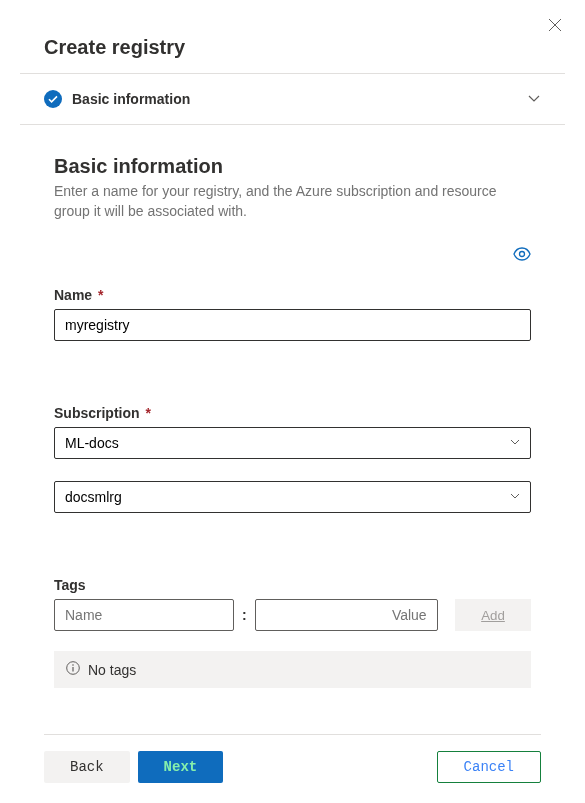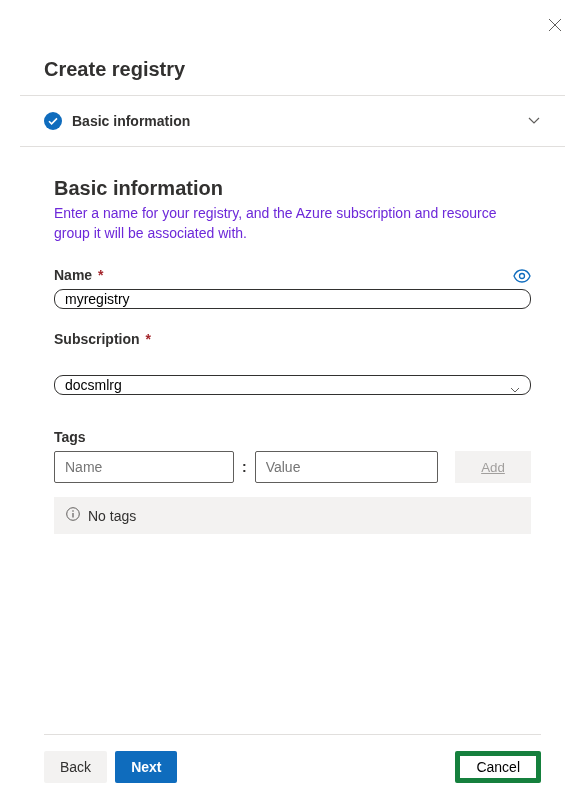--- a/index.html
+++ b/index.html
@@ -18,21 +18,21 @@
       right: 22px;
       width: 16px;
       height: 16px;
       cursor: pointer;
       background: none;
       border: none;
     }
     .page-title {
       font-size: 20px;
       font-weight: 600;
-      padding: 58px 0 14px 44px;
+      padding: 36px 0 14px 44px;
     }
     .hr-light {
       border: none;
       border-top: 1px solid #e1dfdd;
       margin: 0 20px;
     }
     .accordion-header {
       display: flex;
       align-items: center;
       padding: 16px 0 16px 44px;
@@ -53,45 +53,46 @@
     .section {
       padding: 30px 54px 0 54px;
     }
     .section-heading {
       font-size: 20px;
       font-weight: 600;
       margin-bottom: 4px;
     }
     .section-desc {
       font-size: 14px;
-      color: #6d28d9;
+      color: #737373;
       line-height: 1.4;
       margin-bottom: 24px;
     }
     .field-label {
       font-weight: 600;
       font-size: 14px;
       margin-bottom: 6px;
       display: inline-block;
+      margin-top: 42px;
     }
     .req { color: #a4262c; margin-left: 2px; }
     .eye-icon {
       float: right;
       margin-top: 2px;
     }
     .text-input, .select-input, .textarea-input {
       width: 100%;
       border: 1px solid #323130;
       padding: 6px 10px;
       font-family: inherit;
       font-size: 14px;
       background: #fff;
       border-radius: 2px;
     }
-    .text-input { height: 20px; border-radius: 9px; }
+    .text-input { height: 32px; }
     .select-wrap {
       position: relative;
       height: 32px;
     }
     .select-wrap .text-input { padding-right: 30px; }
     .select-caret {
       position: absolute;
       right: 10px;
       top: 50%;
       transform: translateY(-50%);
@@ -109,34 +110,34 @@
     }
     .tags-row input {
       height: 32px;
       border: 1px solid #605e5c;
       padding: 6px 10px;
       font-family: inherit;
       font-size: 14px;
       border-radius: 2px;
     }
     .tag-name { width: 180px; }
-    .tag-value { width: 183px; }
+    .tag-value { width: 183px; text-align: right; }
     .colon { font-weight: 600; }
     .add-btn {
       flex: 0 0 76px;
       height: 32px;
       background: #f3f2f1;
       border: none;
       color: #a19f9d;
       font-family: inherit;
       margin-left: auto;
       text-decoration: underline;
     }
     .no-tags {
-      margin-top: 14px;
+      margin-top: 20px;
       background: #f3f2f1;
       padding: 10px 12px;
       display: flex;
       align-items: center;
       gap: 8px;
       font-size: 14px;
       color: #323130;
     }
     .footer {
       position: absolute;
@@ -150,41 +151,41 @@
       border-top: 1px solid #e1dfdd;
       margin-bottom: 16px;
     }
     .footer-row {
       display: flex;
       align-items: center;
       gap: 8px;
     }
     .btn {
       height: 32px;
-      padding: 0 16px;
-      font-family: Liberation Sans, sans-serif;
+      padding: 0 26px;
+      font-family: Liberation Mono, monospace;
       font-size: 14px;
       border-radius: 2px;
       cursor: pointer;
     }
     .btn-secondary {
       background: #f3f2f1;
       border: none;
       color: #323130;
     }
     .btn-primary {
       background: #0f6cbd;
       border: none;
-      color: #ffffff;
+      color: #86efac;
       font-weight: 600;
     }
     .btn-outline {
       background: #fff;
-      border: 5px solid #15803d;
-      color: #000000;
+      border: 1px solid #15803d;
+      color: #3b82f6;
       margin-left: auto;
     }
   </style>
 </head>
 <body>
 
 <button class="close-btn">
   <svg width="14" height="14" viewBox="0 0 14 14">
       <path d="M1 1 L13 13 M13 1 L1 13" stroke="#605e5c" stroke-width="1"></path>
     </svg>
@@ -219,20 +220,26 @@
       <svg width="18" height="14" viewBox="0 0 18 14">
           <path d="M1 7 C3 2 7 1 9 1 C11 1 15 2 17 7 C15 12 11 13 9 13 C7 13 3 12 1 7 Z" stroke="#0f6cbd" stroke-width="1.3" fill="none"></path>
           <circle cx="9" cy="7" r="2.5" stroke="#0f6cbd" stroke-width="1.3" fill="none"></circle>
         </svg>
     </span>
     <input type="text" class="text-input" value="myregistry" style="">
   </div>
 
   <div class="field-block">
     <span class="field-label"><span>Subscription</span> <span class="req">*</span></span>
+    <div class="select-wrap">
+      <input type="text" class="text-input" readonly="" value="ML-docs" style="">
+      <span class="select-caret"><svg width="12" height="12" viewBox="0 0 12 12">
+            <path d="M2 4 L6 8 L10 4" stroke="#605e5c" stroke-width="1" fill="none"></path>
+          </svg></span>
+    </div>
   </div>
 
   <div class="field-block">
     <div class="select-wrap">
       <input type="text" class="text-input" readonly="" value="docsmlrg" style="">
       <span class="select-caret"><svg width="12" height="12" viewBox="0 0 12 12">
             <path d="M2 4 L6 8 L10 4" stroke="#605e5c" stroke-width="1" fill="none"></path>
           </svg></span>
     </div>
   </div>

